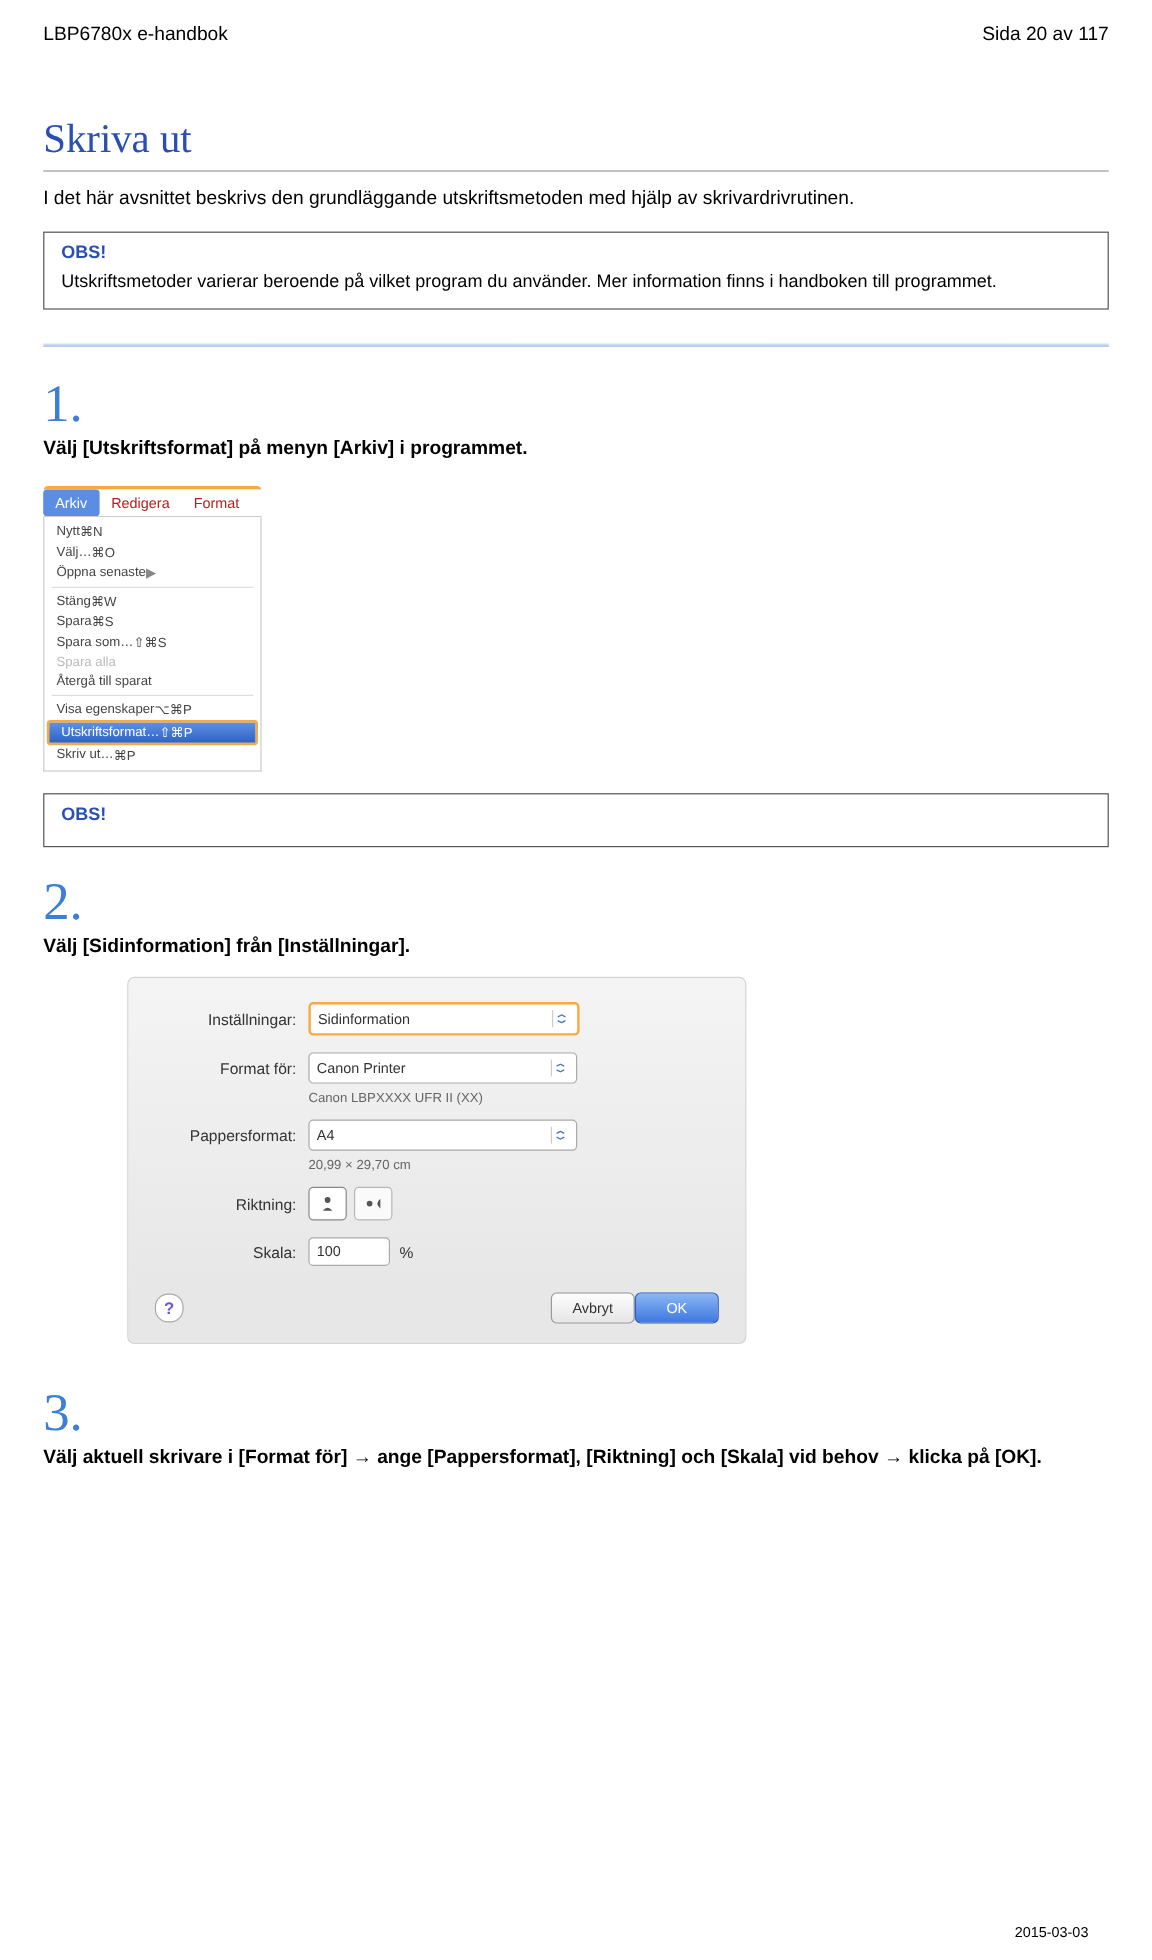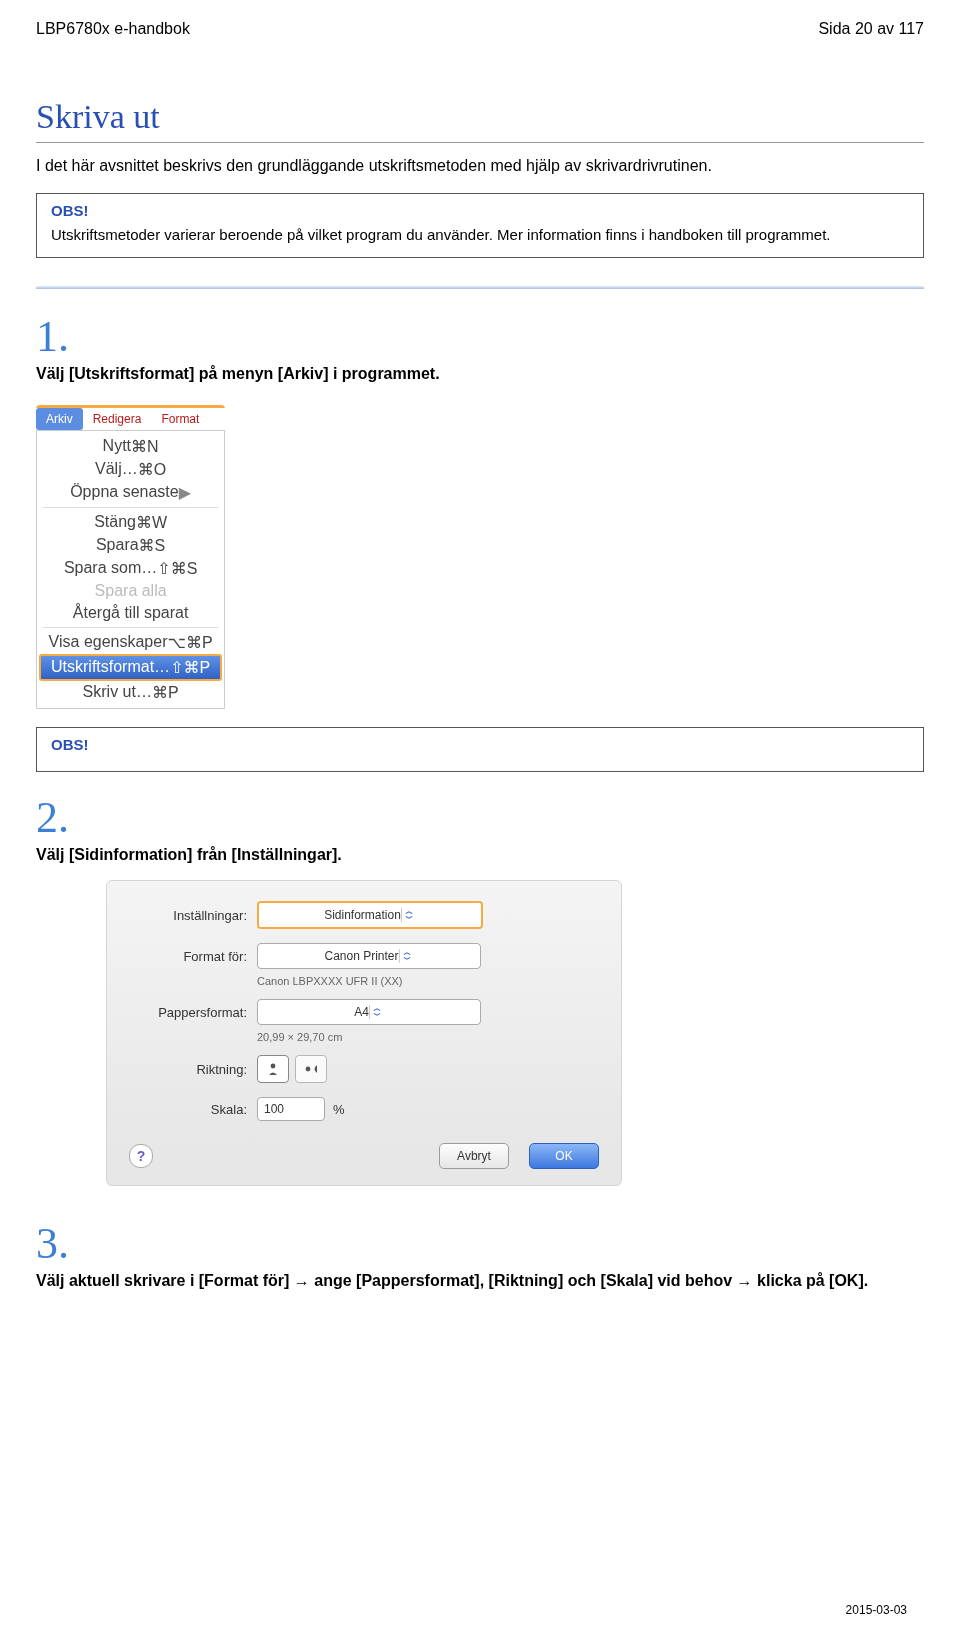--- a/index.html
+++ b/index.html
@@ -15,47 +15,47 @@
   .step-num{font-family:"Times New Roman",Times,serif;font-size:44px;color:#3c7fd4;font-weight:normal;line-height:1}
   .step-head{font-size:16px;font-weight:bold;margin:6px 0 16px 0}
   .ftr{position:absolute;right:53px;bottom:16px;font-size:12px}
 
   
   .menu-wrap{display:inline-block;border-top:3px solid #f7aa42;border-radius:4px;margin:6px 0 18px 0}
   .menubar{display:flex;background:#fff;border-bottom:1px solid #ccc}
   .mb-item{font-size:12px;padding:4px 10px;color:#b91c1c}
   .mb-item.active{background:#5b8ee3;color:#fff;border-radius:3px}
   .dd{background:#fff;border:1px solid #ccc;border-top:none;padding:4px 0;min-width:180px}
-  .dd-row{display:flex;justify-content:center;font-size:16px;color:#444;padding:2px 10px}
+  .dd-row{display:flex;justify-content:flex-start;font-size:11px;color:#444;padding:2px 10px}
   .dd-row.dis{color:#bbb}
   .dd-row.hi{background:linear-gradient(#5f91e5,#2f62c4);color:#fff;margin:0 2px;border-radius:3px;border:2px solid #f7aa42}
   .dd-sep{height:1px;background:#ddd;margin:3px 6px}
   .chev{color:#888}
 
   
   .dlg{width:470px;margin:10px 0 36px 70px;border:1px solid #d5d5d5;border-radius:6px;
        background:linear-gradient(#f4f4f4,#e7e7e7 85%);padding:20px 22px 16px 22px;font-size:13px;color:#333}
   .dlg-row{display:flex;align-items:center;margin-bottom:14px}
   .dlg-lab{width:118px;text-align:right;padding-right:10px}
   .combo{flex:0 0 210px;height:24px;border:1px solid #aaa;border-radius:4px;background:#fff;
-         display:flex;align-items:center;justify-content:center;padding:0 6px;font-size:12px}
+         display:flex;align-items:center;justify-content:space-between;padding:0 6px;font-size:12px}
   .combo.hl{border:2px solid #f7aa42}
   .combo .caret{width:14px;height:14px;border-left:1px solid #ccc;display:flex;align-items:center;justify-content:center}
   .caret svg{width:8px;height:8px}
   .subtext{margin-left:128px;font-size:11px;color:#666;margin-top:-8px;margin-bottom:12px}
   .orient{display:flex;gap:6px;margin-left:0}
   .orient .ico{width:30px;height:26px;border:1px solid #b7b7b7;border-radius:4px;background:#fafafa;
                display:flex;align-items:center;justify-content:center}
   .orient .ico.sel{background:#fff;border-color:#888}
   .orient svg{width:16px;height:16px}
   .scale-in{width:54px;height:22px;border:1px solid #aaa;border-radius:4px;background:#fff;text-align:right;padding:0 6px;font-size:12px;display:flex;align-items:center}
   .dlg-ftr{display:flex;justify-content:space-between;align-items:center;margin-top:22px}
   .help{width:22px;height:22px;border:1px solid #aaa;border-radius:11px;background:#fff;
         display:flex;align-items:center;justify-content:center;color:#6a5bcf;font-weight:bold;font-size:14px}
-  .btns{display:flex;gap:20px}
+  .btns{display:flex;gap:0}
   .btn{min-width:68px;height:24px;border:1px solid #9a9a9a;border-radius:5px;background:linear-gradient(#fdfdfd,#e6e6e6);
        font-size:12px;display:flex;align-items:center;justify-content:center}
   .btn.primary{background:linear-gradient(#8cb7f6,#3e78e0);color:#fff;border-color:#2d5fc4}
 </style>
 </head>
 <body>
 
 <div class="page">
 
   <div class="hdr">

